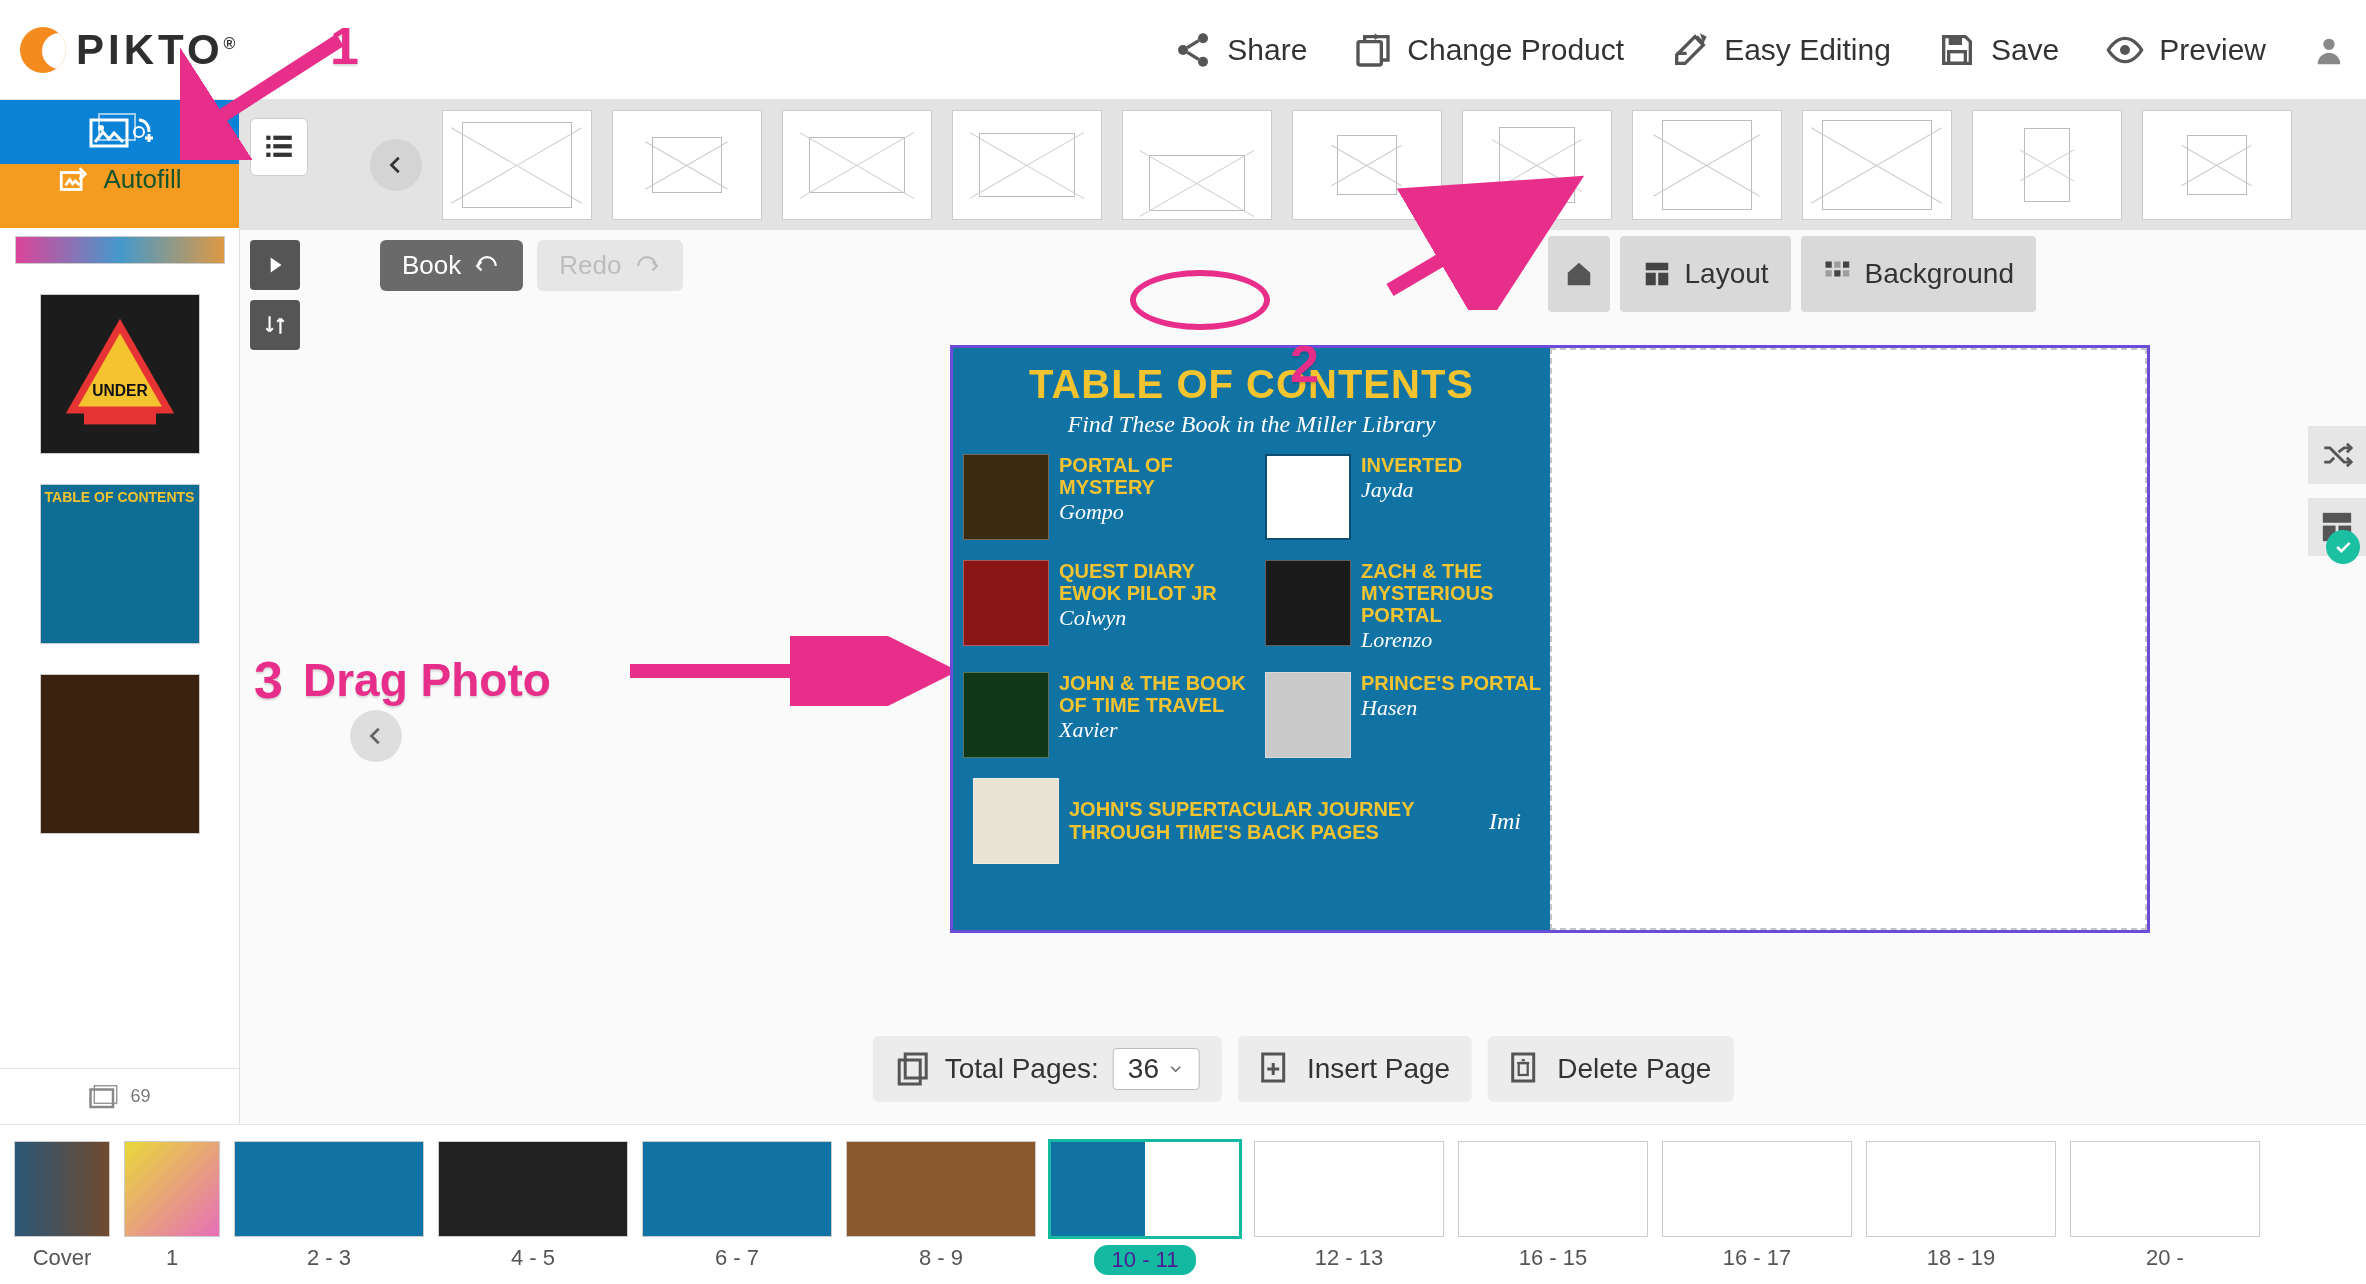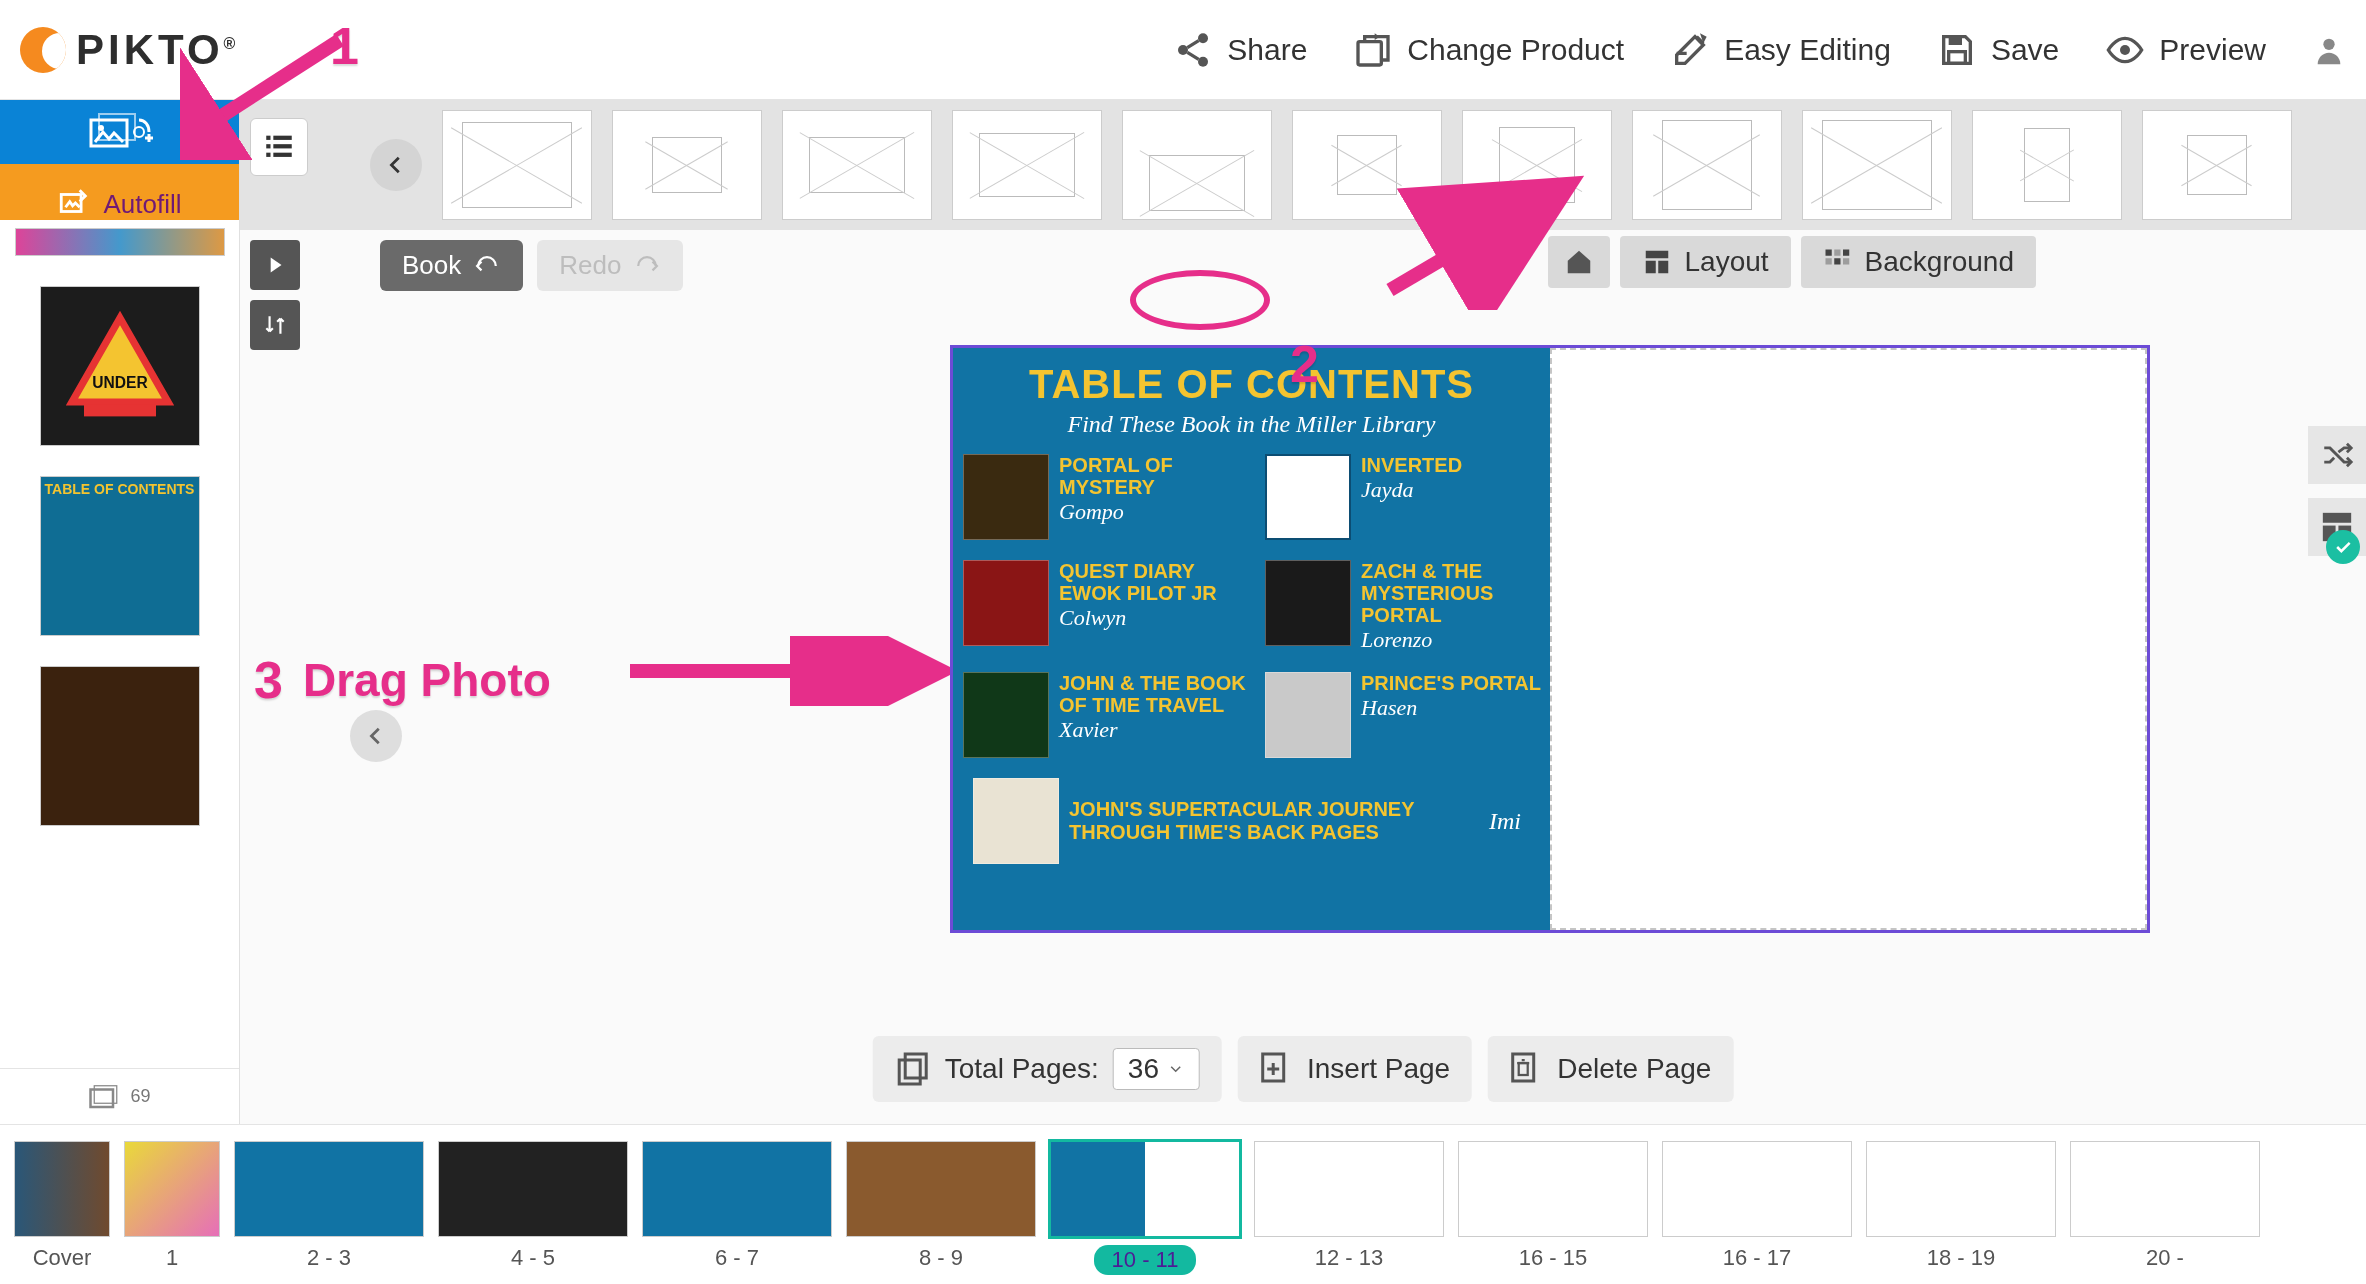--- a/index.html
+++ b/index.html
@@ -16,21 +16,21 @@
 .top-actions { display: flex; align-items: center; gap: 46px; }
 .top-btn { display: flex; align-items: center; gap: 14px; font-size: 30px; color: #333; cursor: pointer; }
 .top-btn svg { width: 40px; height: 40px; fill: #555; }
 .user-icon svg { width: 34px; height: 34px; }
 
 
 .left-col { position: absolute; top: 100px; left: 0; width: 240px; bottom: 160px; background: #fff; border-right: 1px solid #e0e0e0; display: flex; flex-direction: column; }
 .left-top { padding: 0; display: flex; flex-direction: column; }
 .upload-btn { height: 64px; background: #0a83d6; display: flex; align-items: center; justify-content: center; cursor: pointer; }
 .upload-btn svg { width: 70px; height: 42px; fill: #fff; }
-.autofill-btn { height: 56px; background: #f59b1f; display: flex; align-items: flex-end; justify-content: center; gap: 12px; color: #701a75; font-size: 26px; cursor: pointer; }
+.autofill-btn { height: 64px; background: #f59b1f; display: flex; align-items: flex-start; justify-content: center; gap: 12px; color: #14532d; font-size: 26px; cursor: pointer; }
 .autofill-btn svg { width: 34px; height: 34px; fill: #fff; }
 .asset-strip { flex: 1; overflow: hidden; padding: 8px 10px; display: flex; flex-direction: column; gap: 30px; }
 .asset { width: 160px; height: 160px; border: 1px solid #ccc; background: #eee; margin: 0 auto; position: relative; }
 .asset.tiny { height: 28px; width: 210px; background: linear-gradient(90deg,#d49,#49c,#d94); }
 .asset.uc { background: #1c1c1c; display:flex;align-items:center;justify-content:center; }
 .asset.uc svg { width:120px; height:120px; }
 .asset.toc { background: #0f6d94; }
 .asset.toc .toc-hdr { color:#f4c430; font-size:14px; font-weight:700; text-align:center; padding-top:4px;}
 .asset.tape { background:#3b220e; }
 .asset-count { height: 56px; display:flex; align-items:center; justify-content:center; gap:12px; color:#777; font-size:18px; border-top:1px solid #e4e4e4;}
@@ -53,21 +53,21 @@
 .sidebar-tabs { position:absolute; left:0; top:0; display:flex; flex-direction:column; gap:10px; padding:10px;}
 .tab-sq { width:50px; height:50px; background:#555; border-radius:4px; display:flex;align-items:center;justify-content:center; cursor:pointer;}
 .tab-sq svg{width:26px;height:26px;fill:#fff;}
 .undo-row { position:absolute; left:140px; top:10px; display:flex; gap:14px;}
 .undo-btn,.redo-btn{ padding:10px 22px; border-radius:6px; display:flex;align-items:center;gap:12px; font-size:26px; cursor:pointer;}
 .undo-btn{ background:#6a6a6a; color:#fff;}
 .redo-btn{ background:#e6e6e6; color:#bdbdbd;}
 .undo-btn svg,.redo-btn svg{width:28px;height:22px;fill:currentColor;}
 
 .page-tools { position:absolute; right:330px; top:6px; display:flex; gap:10px;}
-.page-tool { padding:10px 22px; background:#d9d9d9; border-radius:4px; display:flex; align-items:center; gap:12px; font-size:28px; color:#333; cursor:pointer;}
+.page-tool { padding:22px 22px; background:#d9d9d9; border-radius:4px; display:flex; align-items:center; gap:12px; font-size:28px; color:#333; cursor:pointer;}
 .page-tool svg{width:30px;height:30px;fill:#444;}
 .page-tool.home{padding:10px 16px;}
 
 .spread { position:absolute; left:710px; top:115px; width:1200px; height:588px; display:flex; border:3px solid #6c4bd6;}
 .spread .page-left{ width:600px; height:100%; background:#1173a4; position:relative; overflow:hidden;}
 .spread .page-right{ width:600px; height:100%; background:#fff; border:2px dashed #c5c5c5;}
 .toc-title{ text-align:center; color:#f4c430; font-size:40px; font-weight:800; letter-spacing:1px; margin-top:14px; font-family: Impact, 'Arial Black', sans-serif;}
 .toc-sub{ text-align:center; color:#fff; font-style:italic; font-size:24px; font-family: 'Brush Script MT', cursive; margin-top:4px;}
 .toc-grid{ display:grid; grid-template-columns: 90px 200px 90px 200px; column-gap:6px; row-gap:20px; padding:16px 10px;}
 .toc-cov{ width:86px; height:86px; background:#222; border:1px solid rgba(255,255,255,.3);}

